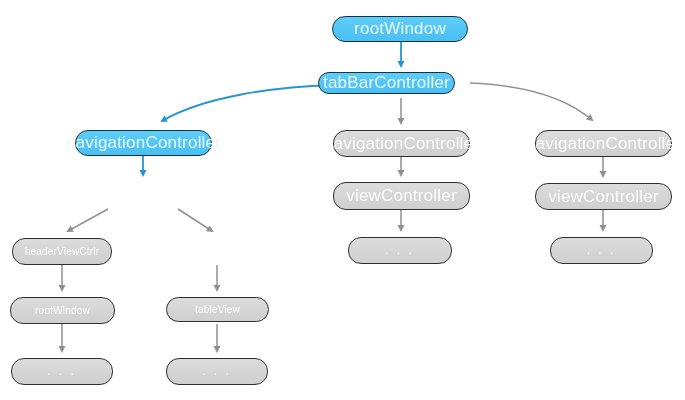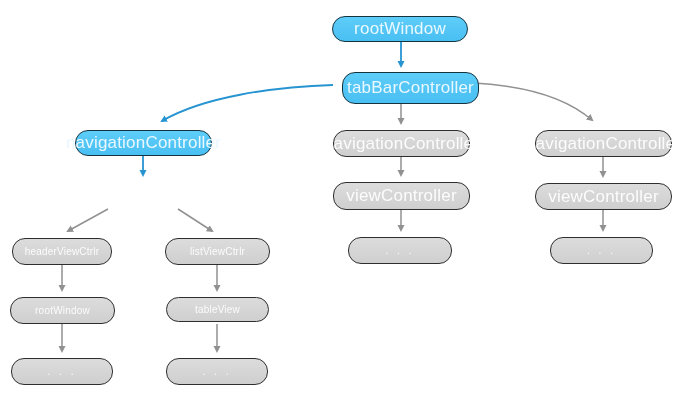--- a/index.html
+++ b/index.html
@@ -18,21 +18,21 @@
     border-color:#15333f;color:#e9f8ff;
   }
   .node.gray{
     background:linear-gradient(#dcdcdc,#cfcfcf);
     border-color:#2e2e2e;color:rgba(255,255,255,.92);
   }
   .node.small{font-size:10px;text-align:center;}
   .node.dots{font-size:10px;letter-spacing:3px;color:rgba(255,255,255,.95);}
   
   #n-rootWindow{left:332px;top:16px;width:136px;height:26px;}
-  #n-tabBarController{left:342px;top:72px;width:137px;height:32px;}
+  #n-tabBarController{left:318px;top:72px;width:137px;height:22px;}
   #n-navLeft{left:75px;top:130px;width:137px;height:26px;}
   #n-connecting{left:73px;top:182px;width:140px;height:27px;font-size:11px;}
   #n-headerViewCtrlr{left:12px;top:238px;width:100px;height:27px;}
   #n-listViewCtrlr{left:165px;top:238px;width:105px;height:27px;}
   #n-headerView{left:10px;top:297px;width:105px;height:27px;}
   #n-tableView{left:166px;top:297px;width:103px;height:25px;}
   #n-dotsLeftA{left:11px;top:358px;width:102px;height:27px;}
   #n-dotsLeftB{left:166px;top:358px;width:102px;height:27px;}
   #n-navMid{left:333px;top:130px;width:137px;height:27px;}
   #n-vcMid{left:333px;top:182px;width:137px;height:28px;}
@@ -73,21 +73,20 @@
     <path class="edge-gray" marker-end="url(#ah-gray)" d="M603,157 L603,176"></path>
     <path class="edge-gray" marker-end="url(#ah-gray)" d="M603,210 L603,230"></path>
   </svg>
 
   <div id="n-rootWindow" class="node blue">rootWindow</div>
   <div id="n-tabBarController" class="node blue">tabBarController</div>
 
   <div id="n-navLeft" class="node blue">navigationController</div>
 
   <div id="n-headerViewCtrlr" class="node gray small">headerViewCtrlr</div>
-  <div id="n-listViewCtrlr" class="node gray small">listViewCtrlr</div>
   <div id="n-headerView" class="node gray small">rootWindow</div>
   <div id="n-tableView" class="node gray small">tableView</div>
   <div id="n-dotsLeftA" class="node gray dots">. . .</div>
   <div id="n-dotsLeftB" class="node gray dots">. . .</div>
 
   <div id="n-navMid" class="node gray">navigationController</div>
   <div id="n-vcMid" class="node gray">viewController</div>
   <div id="n-dotsMid" class="node gray dots">. . .</div>
 
   <div id="n-navRight" class="node gray">navigationController</div>

